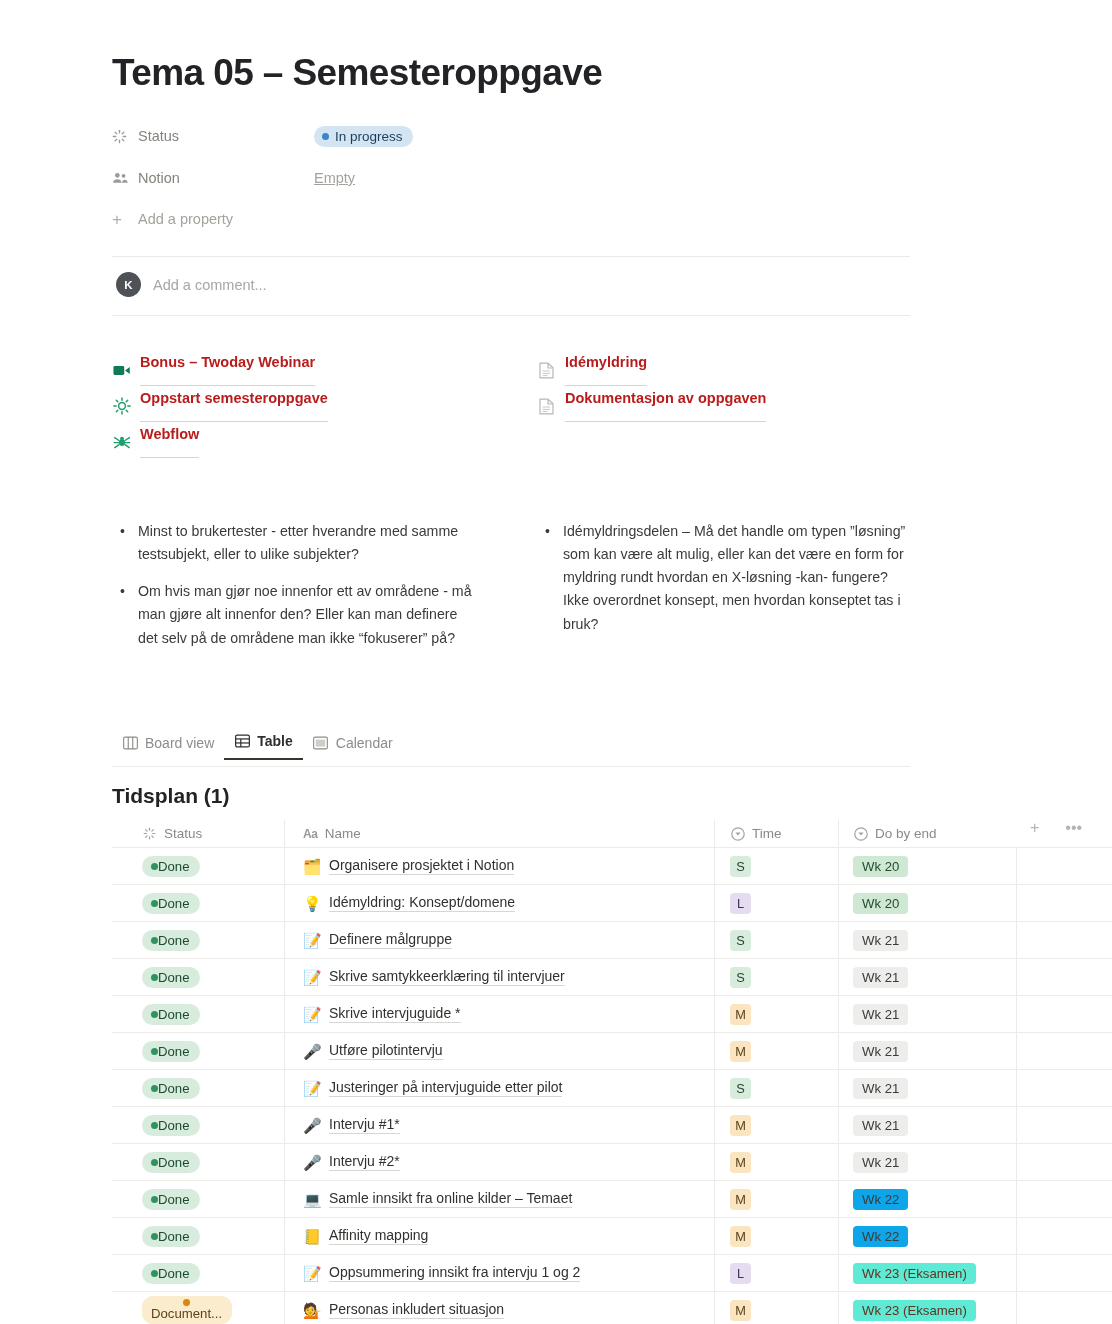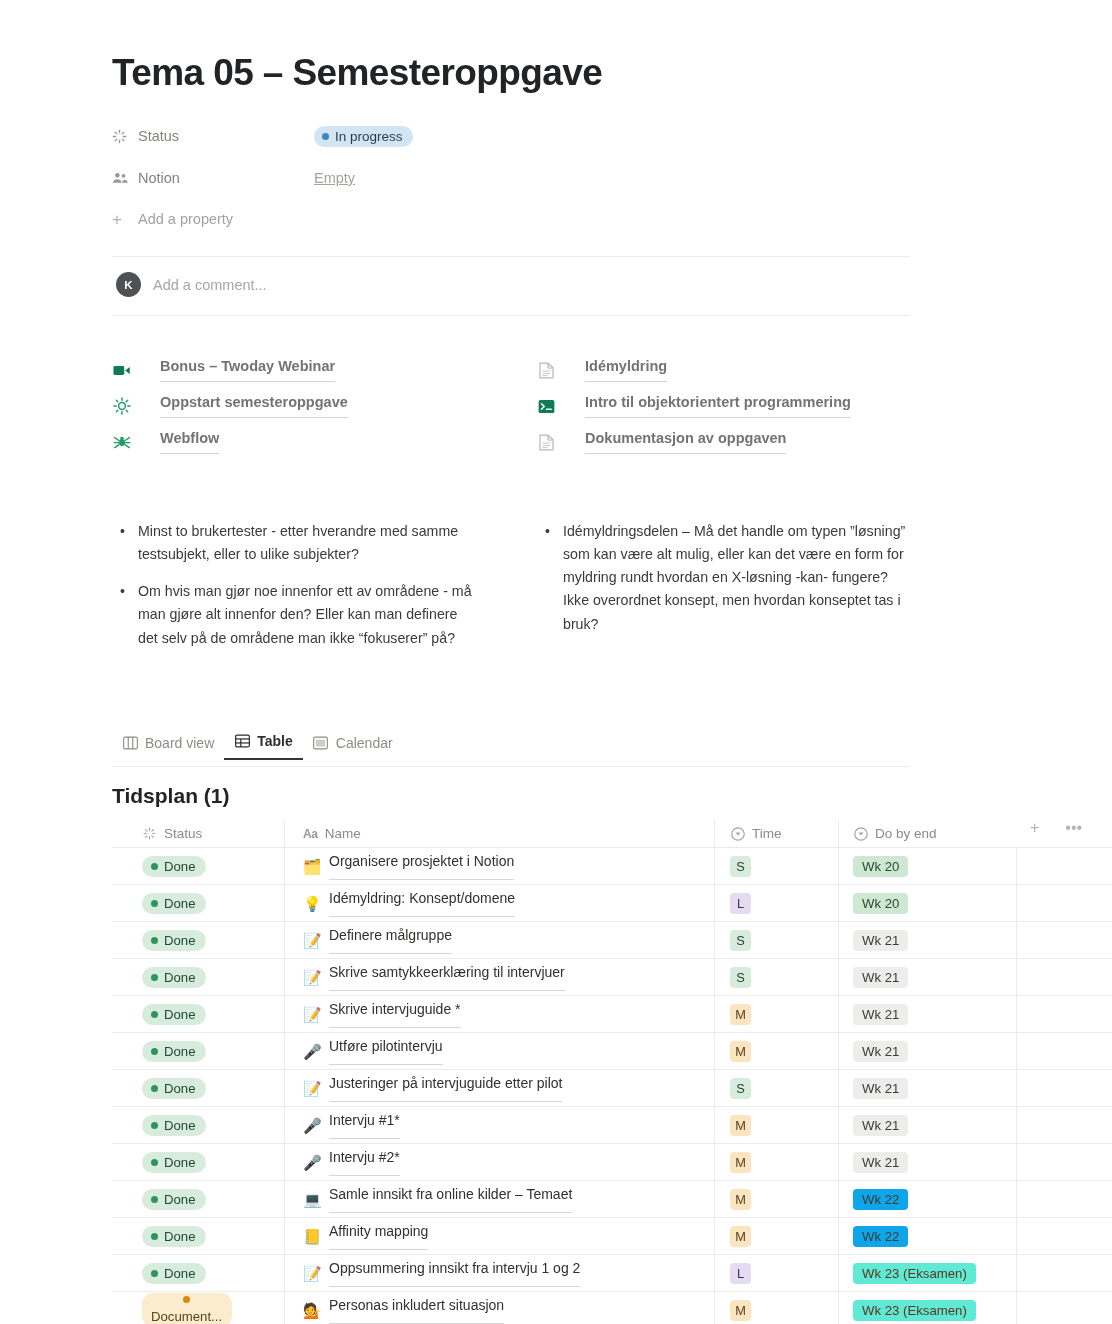--- a/index.html
+++ b/index.html
@@ -106,25 +106,24 @@
     display: flex; align-items: center;
     height: 36px;
     gap: 9px;
   }
   .link-ico {
     width: 19px; height: 19px;
     flex: 0 0 19px;
     display: flex; align-items: center; justify-content: center;
   }
   .link-txt {
-    font-size: 14.5px; font-weight: bold; color: #737373;
+    font-size: 14.5px; font-weight: bold; color: #b91c1c;
     border-bottom: 1px solid #d6d4d0;
-    padding-bottom: 6px;
+    padding-bottom: 15px;
     line-height: 1.15;
-    margin-left: 20px;
   }
 
   
   .bullets { position: absolute; left: 112px; top: 520px; width: 820px; }
   .bul-col { position: absolute; top: 0; }
   .bul-left { left: 0; width: 360px; }
   .bul-right { left: 425px; width: 375px; }
   .bul {
     display: flex;
     margin-bottom: 14px;
@@ -202,21 +201,21 @@
   .th-aa { font-size: 12px; color: #9b9995; font-weight: bold; letter-spacing: -0.3px; }
 
   .hdr-actions {
     display: flex; align-items: center; gap: 26px;
     padding-left: 14px;
     color: #b5b3af;
   }
   .hdr-actions .ic { font-size: 16px; line-height: 1; cursor: pointer; }
 
   .pill {
-    display: inline-flex; align-items: center; gap: 6px;
+    display: inline-flex; align-items: center; 
     border-radius: 11px;
     padding: 3px 10px 3px 9px;
     font-size: 13.2px;
     white-space: nowrap;
     max-width: 124px;
     overflow: hidden;
   }
   .pill-done { background: #d8ecdd; color: #1f4a31; }
   .pill-doc  { background: #fbeccd; color: #5b4415; flex-direction: column; }
 
@@ -241,21 +240,21 @@
   .due-green { background: #cfe8d4; color: #254b31; }
   .due-gray  { background: #ededec; color: #3c3b39; }
   .due-gray2 { background: #0ea5e9; color: #3c3b39; }
   .due-peach { background: #5eead4; color: #5e3420; }
 
   .name-cell { display: flex; align-items: center; gap: 9px; }
   .emoji { font-size: 15px; line-height: 1; width: 17px; text-align: center; }
   .name-txt {
     font-size: 14px; color: #31302e;
     border-bottom: 1px solid #d8d6d2;
-    padding-bottom: 10px;
+    padding-bottom: 1px;
     white-space: nowrap;
   }
 </style>
 </head>
 <body>
 
 <div class="page">
 
   <div class="title">Tema 05 – Semesteroppgave</div>
 
@@ -371,30 +370,20 @@
             <g stroke="#c9c8c5" stroke-width="1">
               <line x1="3.6" y1="9" x2="11" y2="9"></line>
               <line x1="3.6" y1="11.4" x2="11" y2="11.4"></line>
               <line x1="3.6" y1="13.6" x2="8.6" y2="13.6"></line>
             </g>
           </svg>
         </span>
         <span class="link-txt">Idémyldring</span>
       </div>
 
-      <div class="link-row">
-        <span class="link-ico">
-          <svg width="17" height="15" viewBox="0 0 18 16">
-            <rect x="0.6" y="1" width="16.8" height="14" rx="2" fill="#0f7b56"></rect>
-            <path d="M3.6 5l3 3-3 3" fill="none" stroke="#ffffff" stroke-width="1.6" stroke-linecap="round" stroke-linejoin="round"></path>
-            <line x1="9" y1="11" x2="14" y2="11" stroke="#ffffff" stroke-width="1.6" stroke-linecap="round"></line>
-          </svg>
-        </span>
-        <span class="link-txt">Intro til objektorientert programmering</span>
-      </div>
 
       <div class="link-row">
         <span class="link-ico">
           <svg width="15" height="17" viewBox="0 0 15 17">
             <path d="M1 1.2h8l5 4.6v10H1z" fill="#ffffff" stroke="#b8b7b4" stroke-width="1.2" stroke-linejoin="round"></path>
             <path d="M9 1.4v4.6h4.8" fill="none" stroke="#b8b7b4" stroke-width="1.2"></path>
             <g stroke="#c9c8c5" stroke-width="1">
               <line x1="3.6" y1="9" x2="11" y2="9"></line>
               <line x1="3.6" y1="11.4" x2="11" y2="11.4"></line>
               <line x1="3.6" y1="13.6" x2="8.6" y2="13.6"></line>

